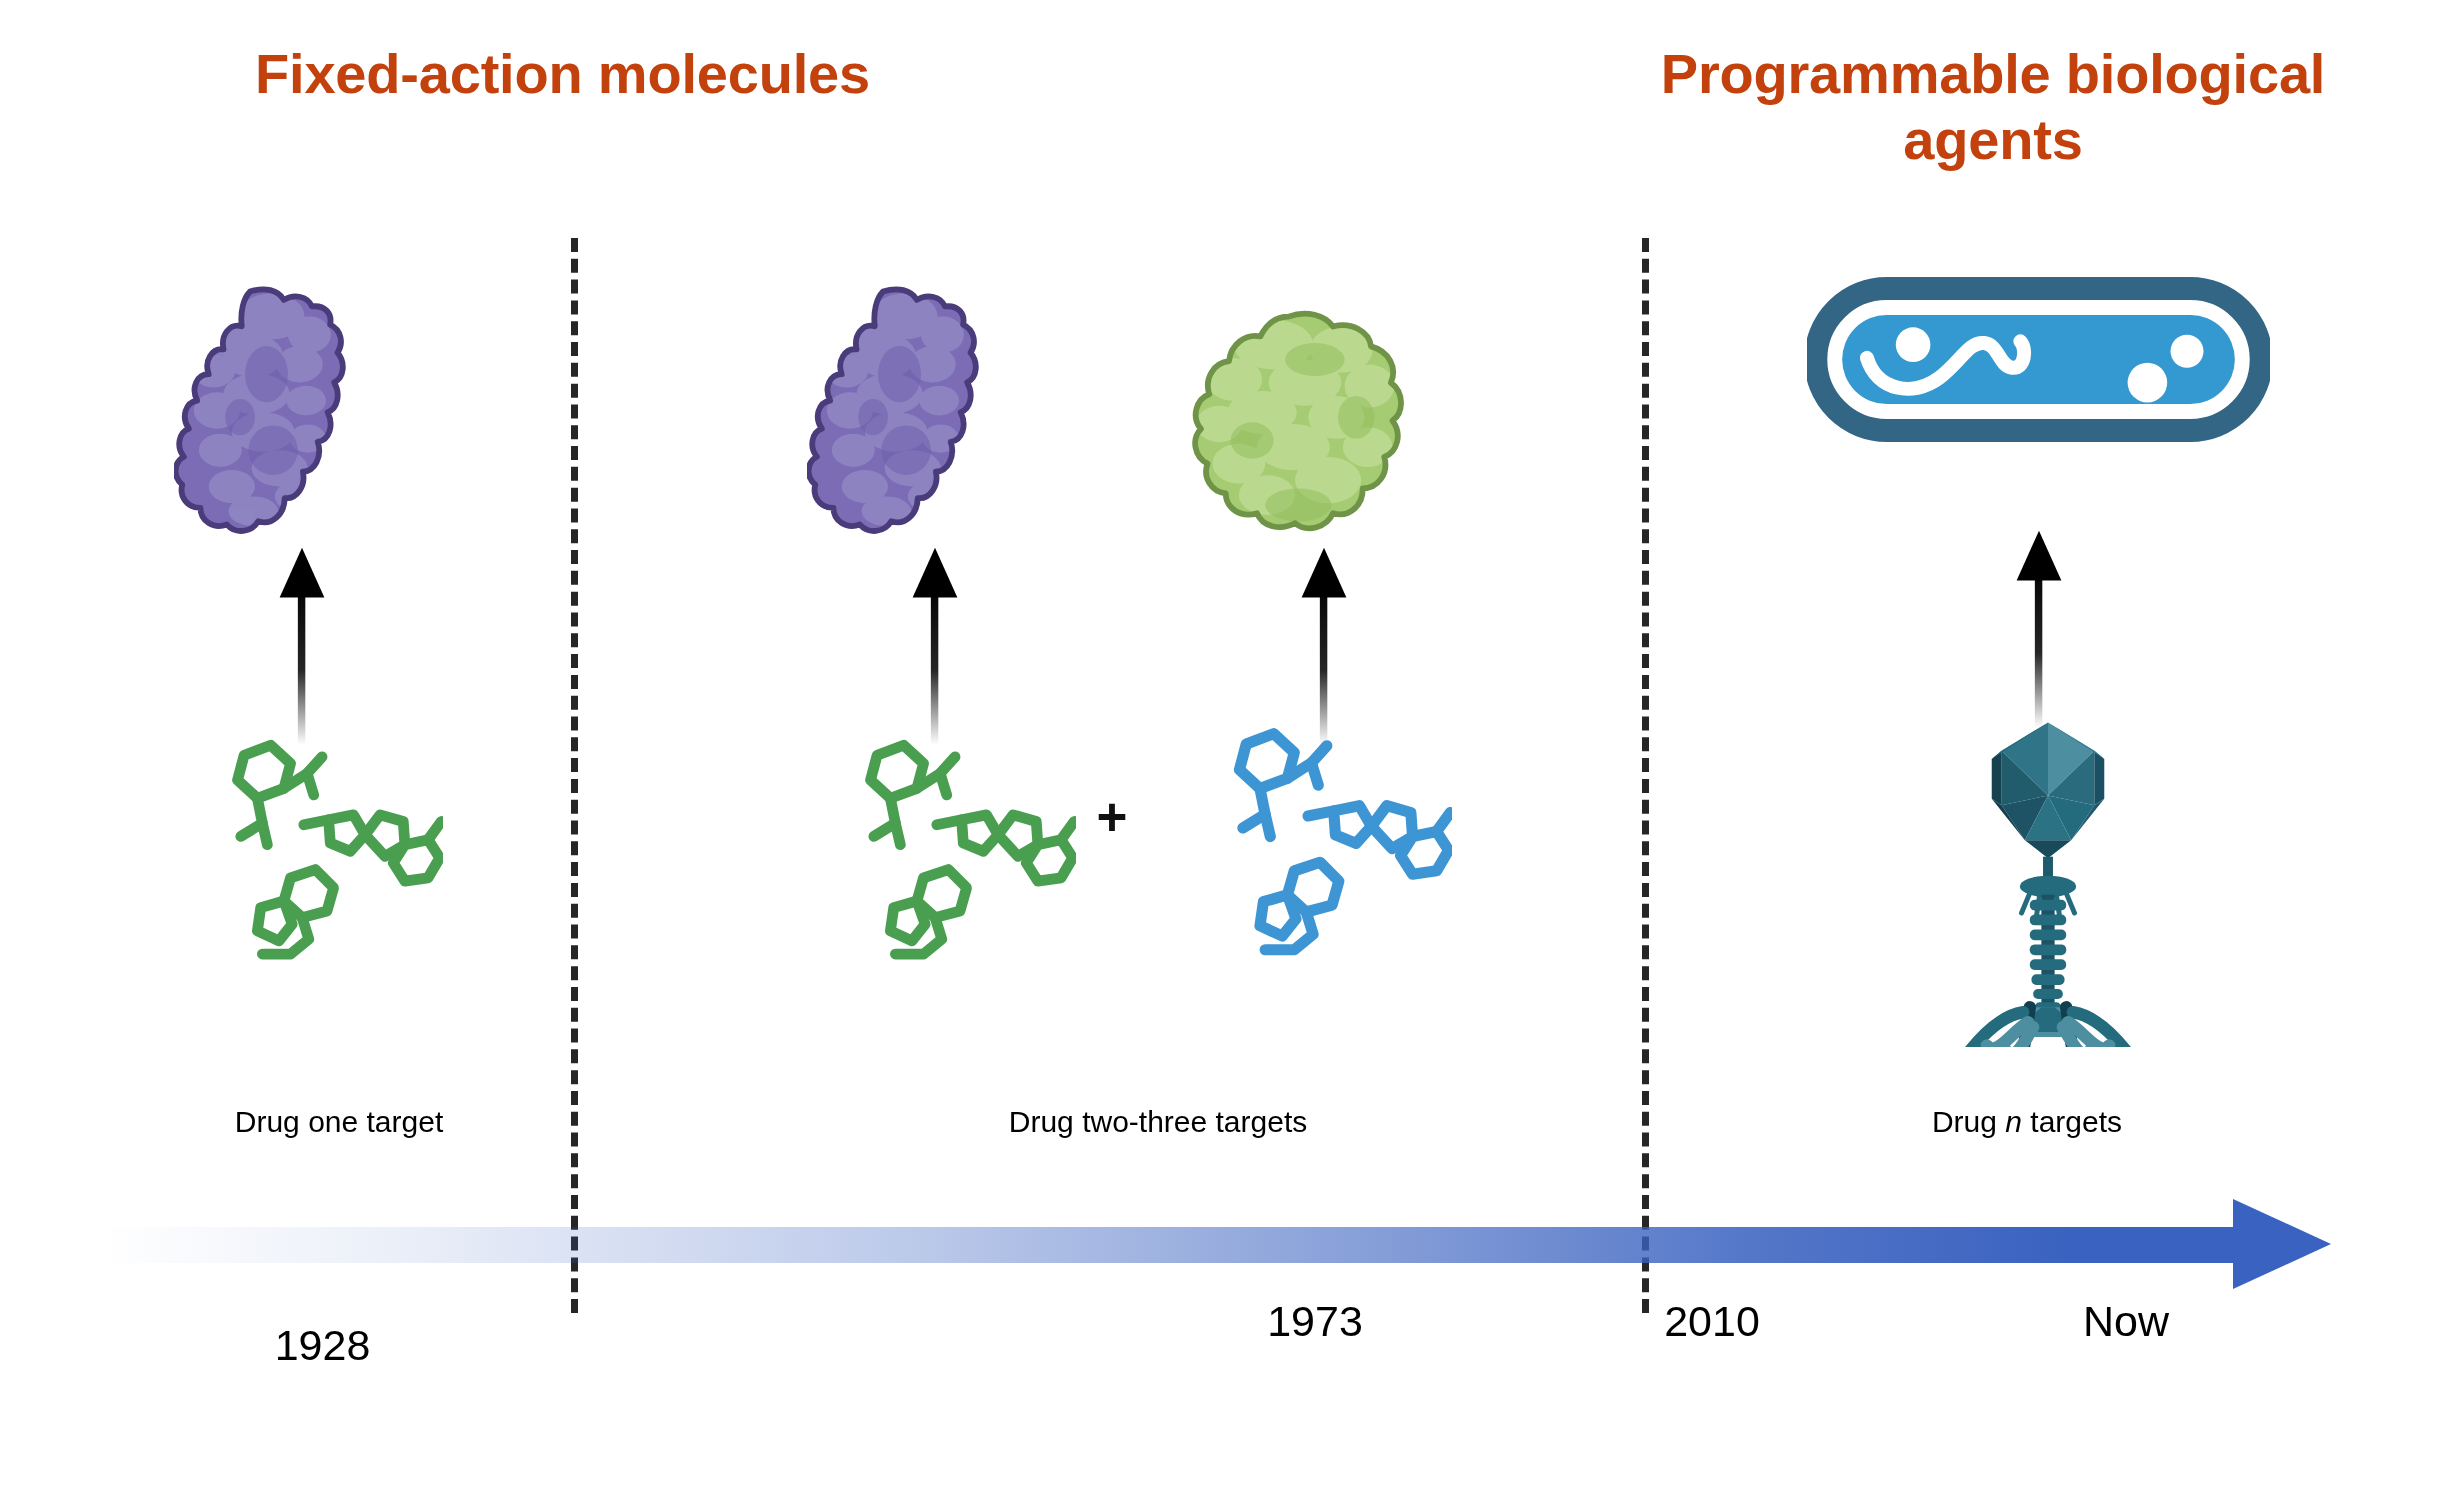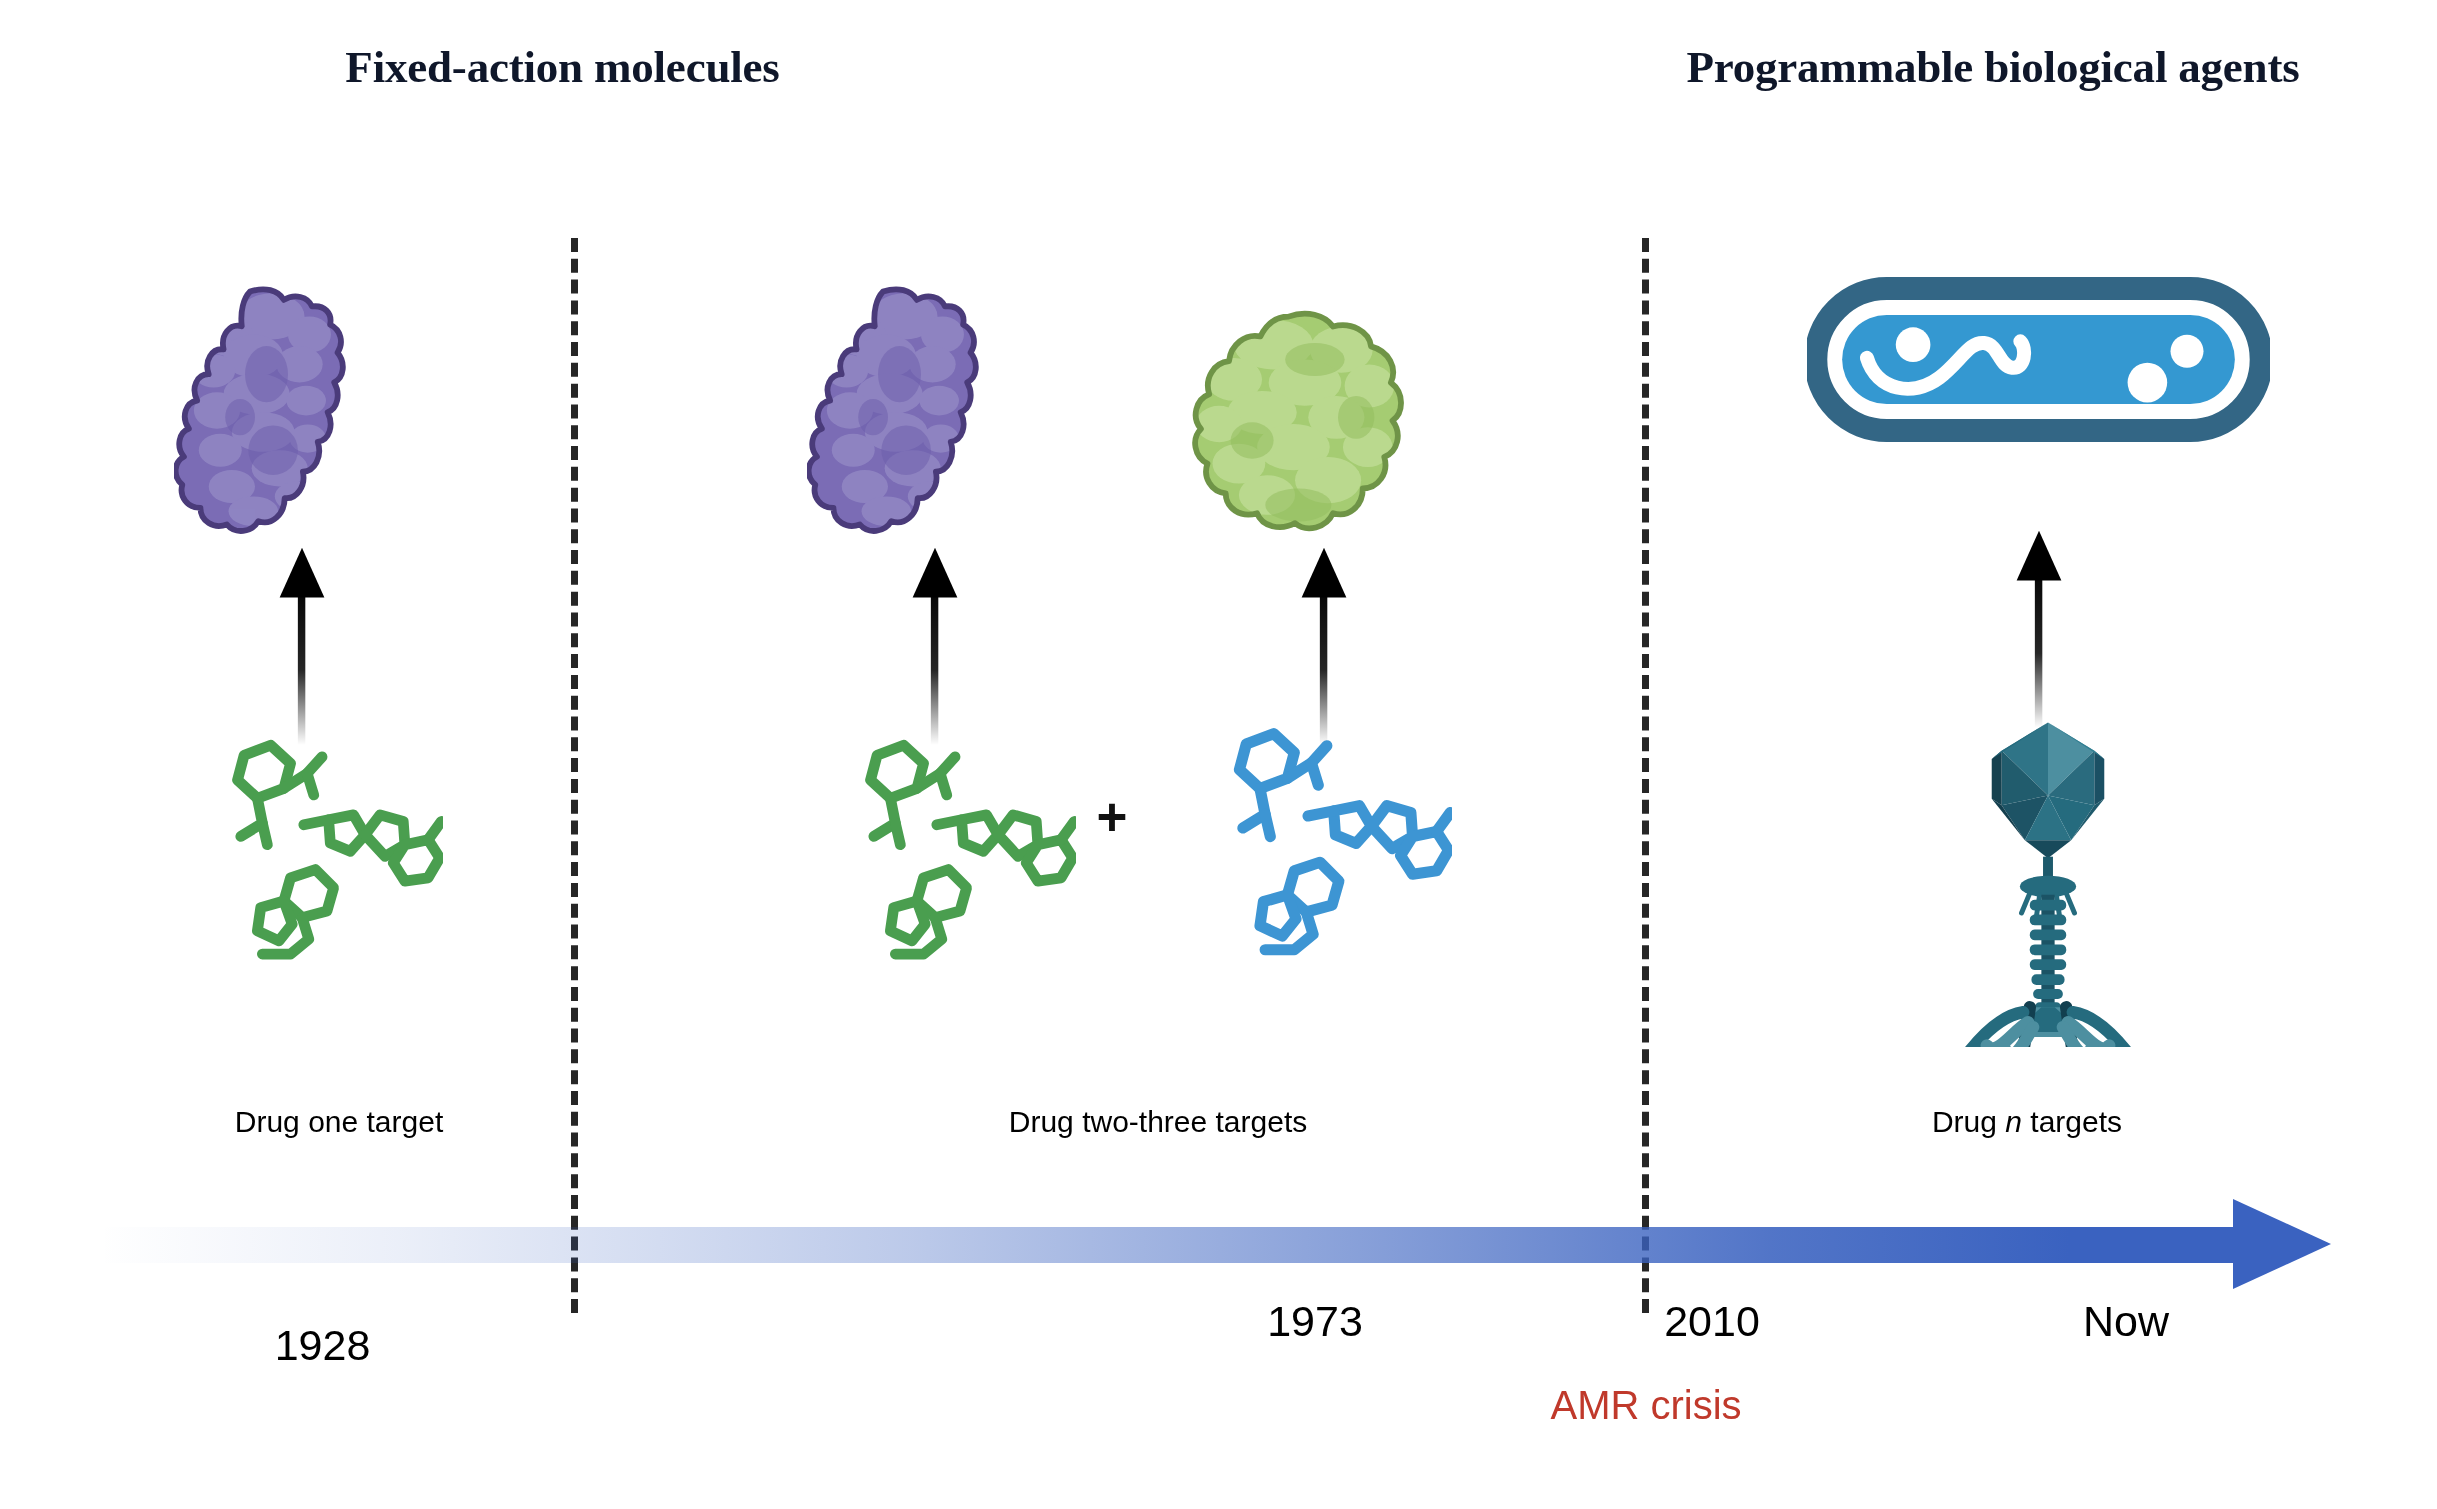--- a/index.html
+++ b/index.html
@@ -2,22 +2,22 @@
 <html style="font-size:13.2px"><head>
 <meta charset="utf-8">
 <style>
   html,body{margin:0;padding:0;background:#ffffff;}
   body{width:2438px;height:1510px;position:relative;overflow:hidden;
        font-family:"Liberation Sans",sans-serif;color:#000;}
 
   .stage{position:absolute;left:0;top:0;width:2438px;height:1510px;}
 
   
-  .heading{position:absolute;font-weight:bold;font-size:45px;line-height:1.18;
-           text-align:center;color:#0f172a;letter-spacing:-0.2px;font-family:Liberation Serif, serif;}
+  .heading{position:absolute;font-weight:bold;font-size:56px;line-height:1.18;
+           text-align:center;color:#c2410c;letter-spacing:-0.2px;}
   #heading-left{left:149px;top:41px;width:827px;}
   #heading-right{left:1654px;top:41px;width:678px;}
 
   
   .divider{position:absolute;width:0;border-left:7.4px dashed #262626;}
   #divider-1{left:571px;top:238px;height:1075px;}
   #divider-2{left:1642px;top:238px;height:1075px;}
 
   
   .stage-label{position:absolute;font-size:30px;text-align:center;color:#000;white-space:nowrap;}
@@ -351,16 +351,15 @@
   </div>
 
   <div id="timeline-bar"></div>
   <div id="timeline-arrowhead"></div>
 
   <div class="year" id="year-1928">1928</div>
   <div class="year" id="year-1980">1973</div>
   <div class="year" id="year-2010">2010</div>
   <div class="year" id="year-now">Now</div>
 
-  <div id="amr-crisis">AMR crisis</div>
 
 </div>
 
 
 </body></html>

